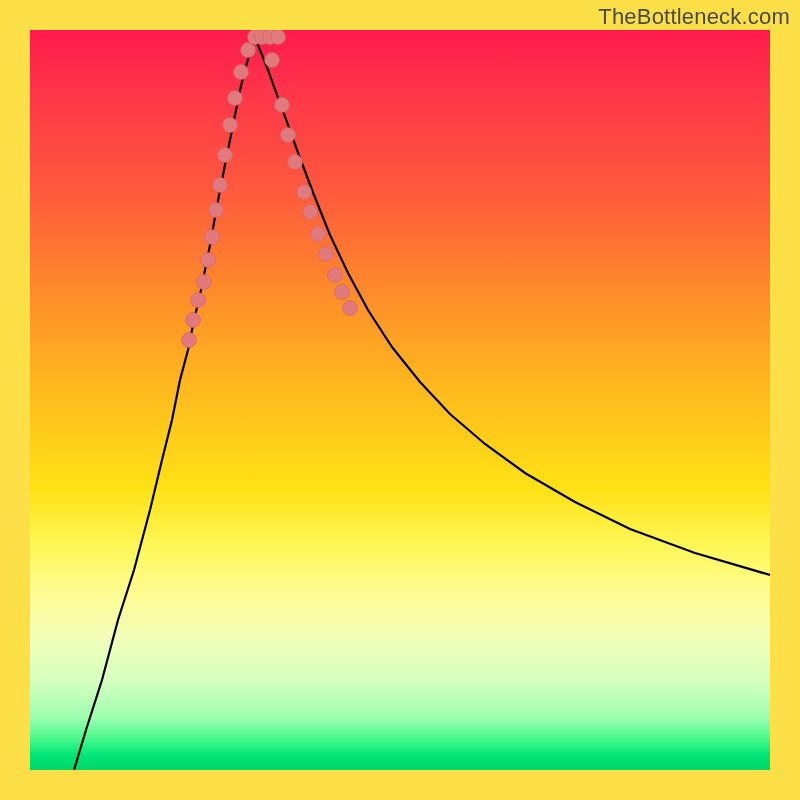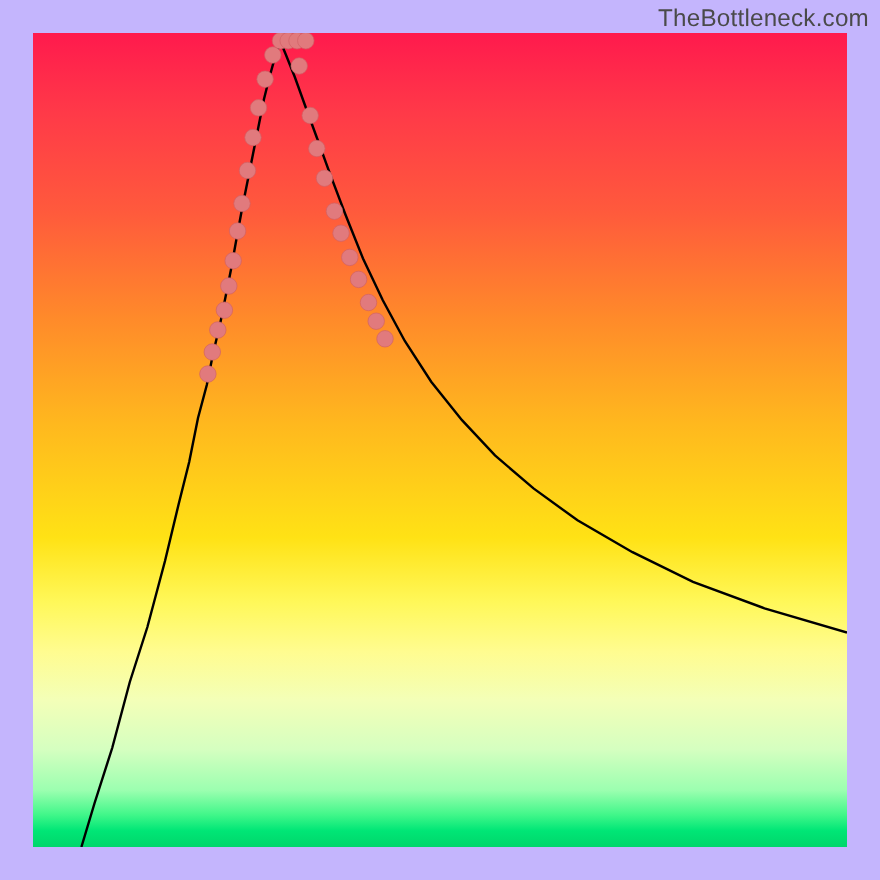--- a/index.html
+++ b/index.html
@@ -1,16 +1,16 @@
 <!DOCTYPE html>
 <html><head>
 <meta charset="utf-8">
 <style>
   html,body{margin:0;padding:0;width:800px;height:800px;background:#000;overflow:hidden;font-family:Arial,Helvetica,sans-serif}
-  .frame{position:absolute;left:0;top:0;width:800px;height:800px;background:#c4b5fd}
+  .frame{position:absolute;left:0;top:0;width:800px;height:800px;background:#fde047}
   .plot{position:absolute;left:30px;top:30px;width:740px;height:740px;overflow:hidden}
   .gradient{position:absolute;left:0;top:0;width:100%;height:100%;
     background:linear-gradient(to bottom,
       #ff1a4d 0%,
       #ff3a48 10%,
       #ff5a3c 22%,
       #ff8a2a 35%,
       #ffb81e 48%,
       #ffe215 62%,
       #fff85a 70%,

